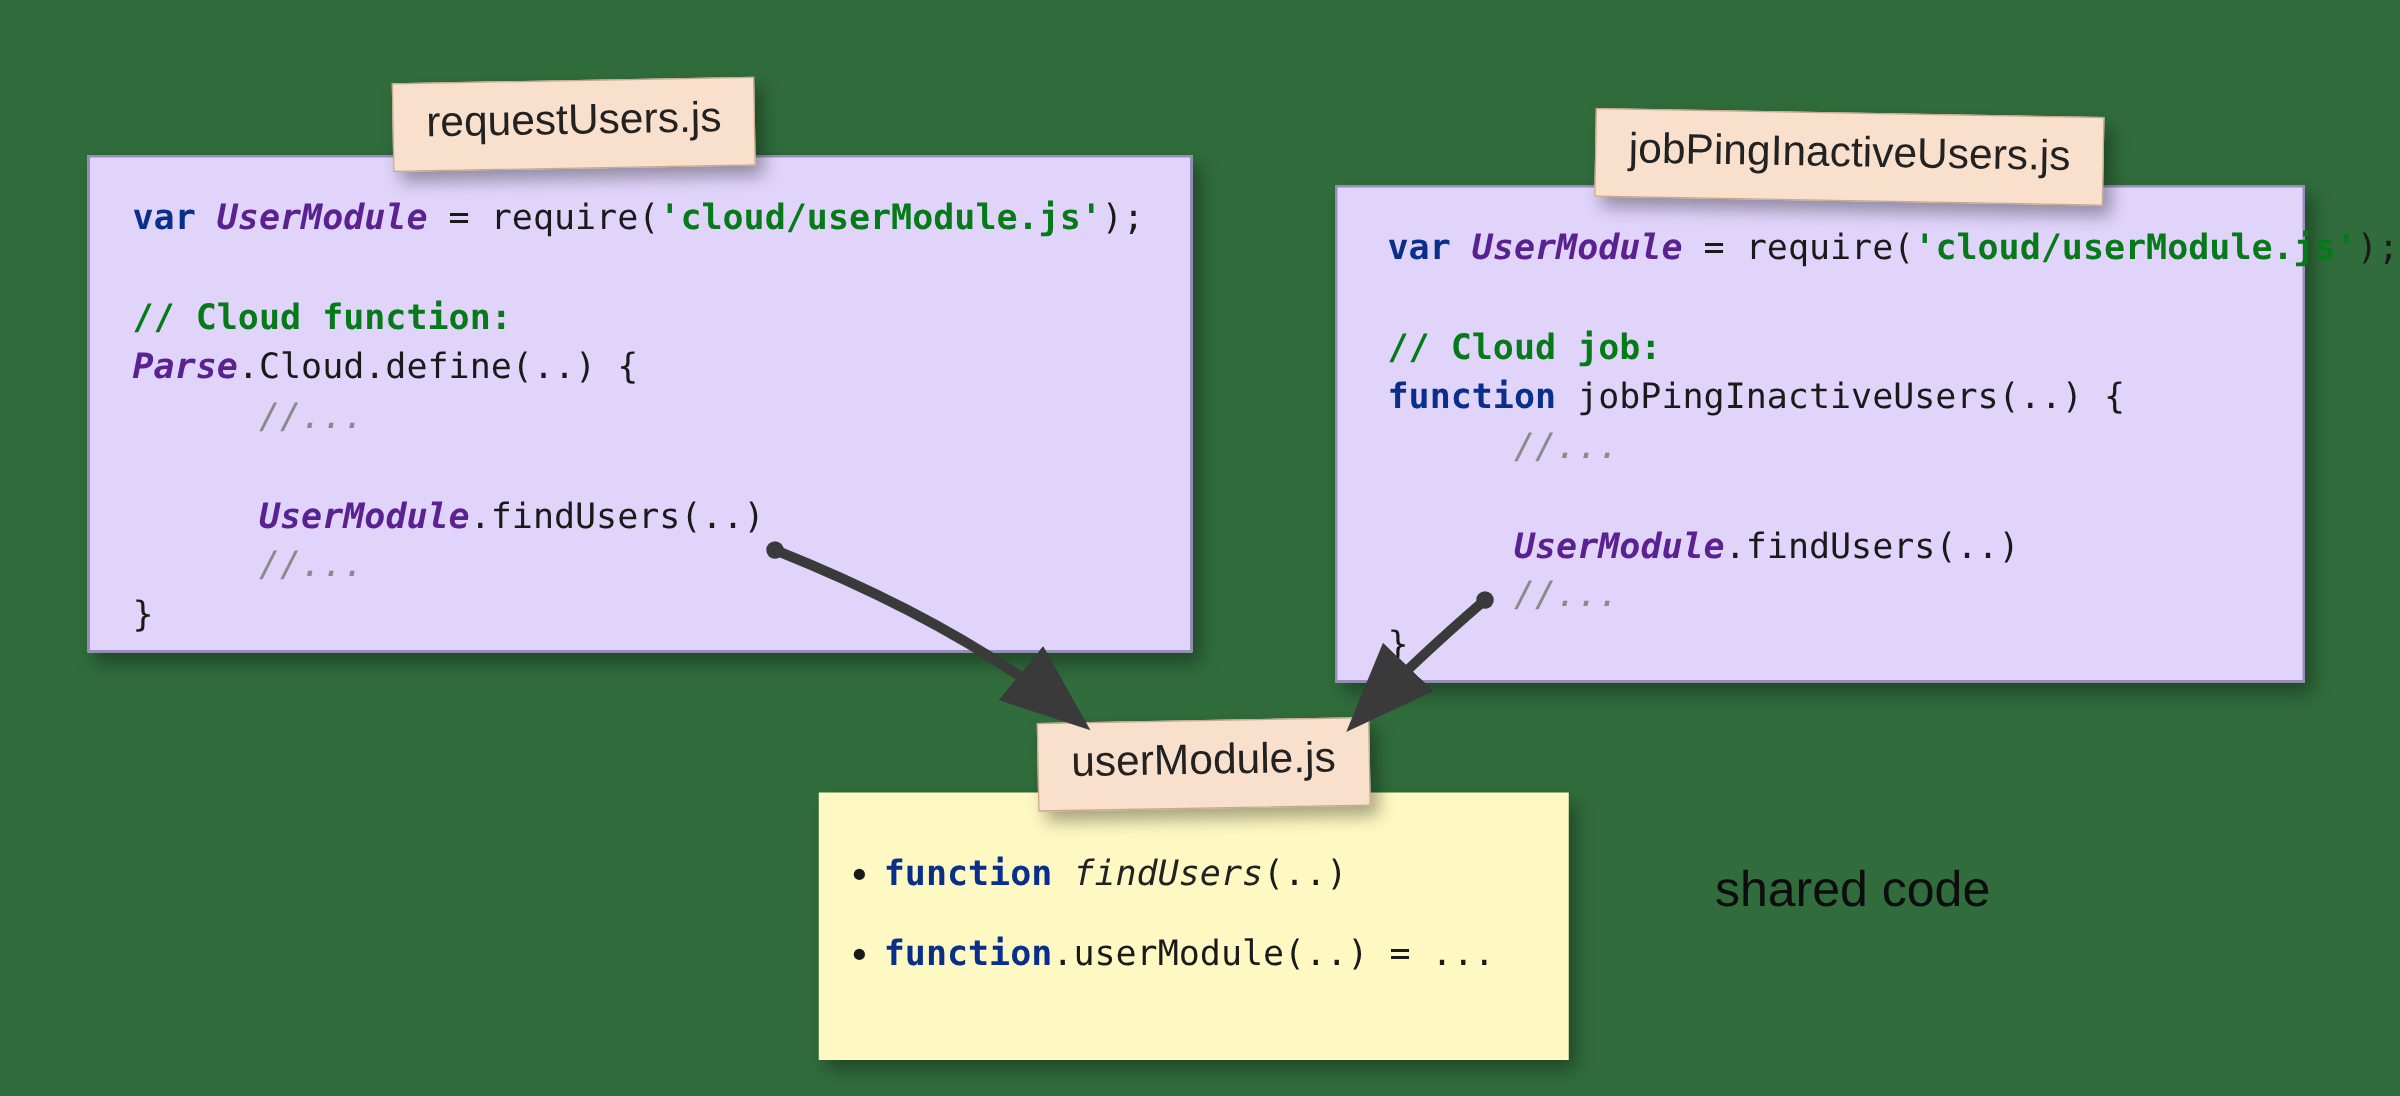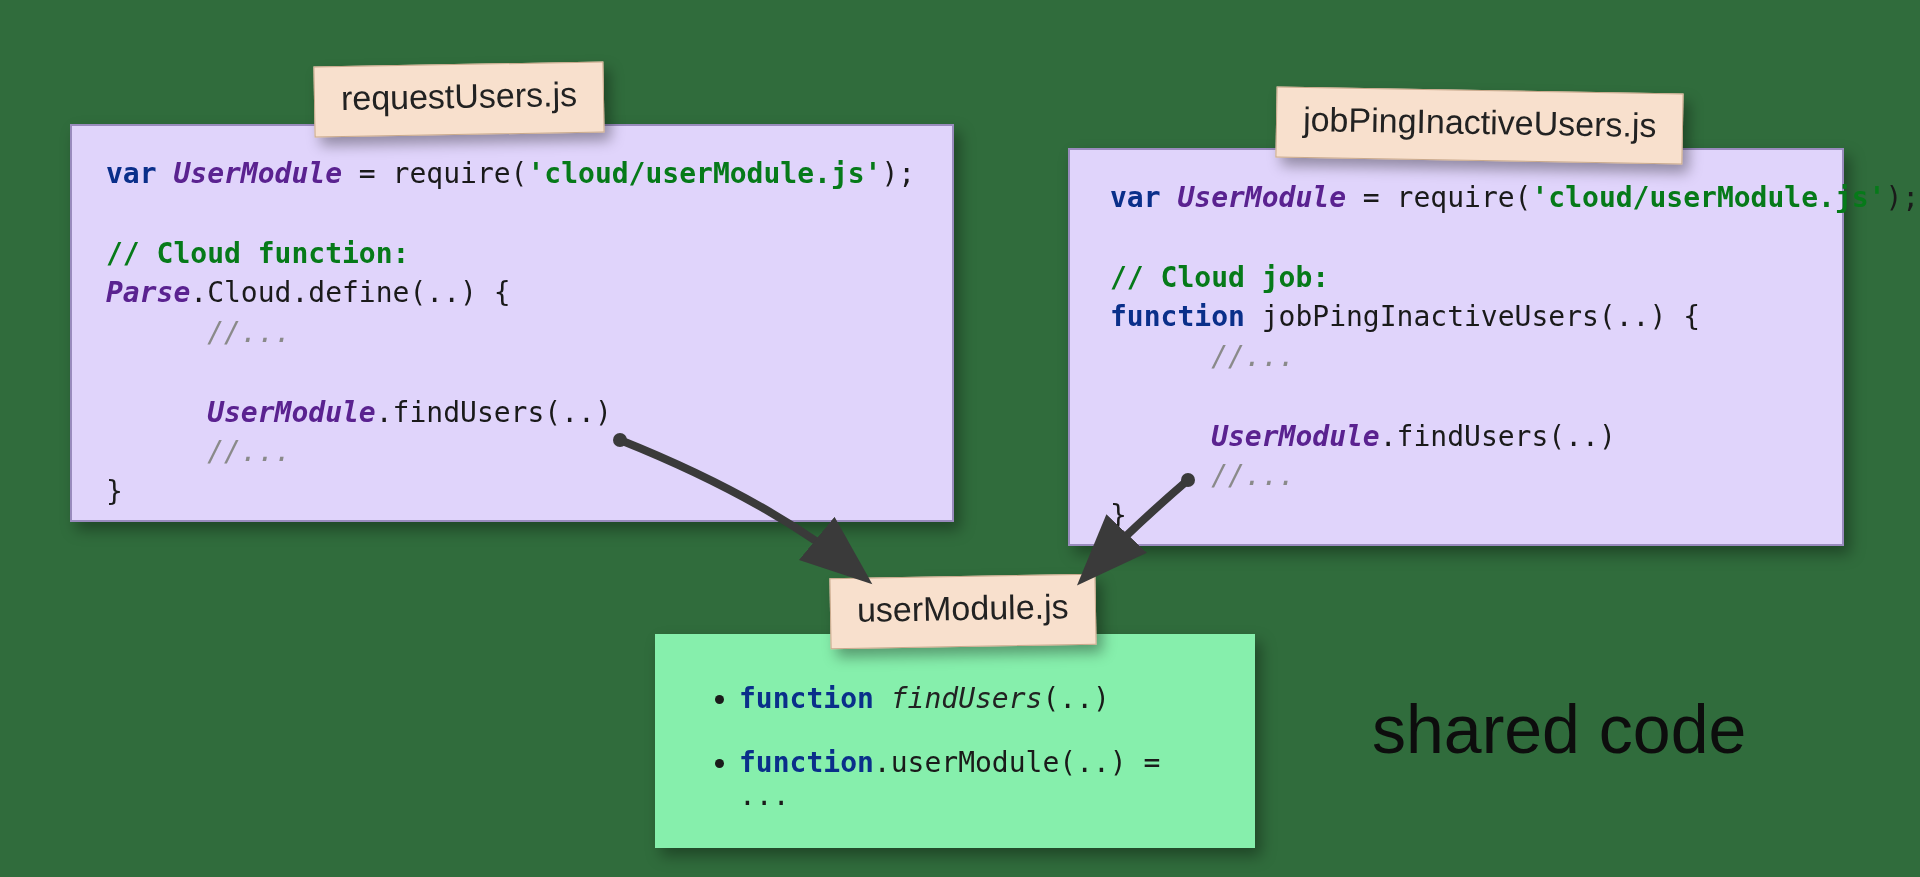--- a/index.html
+++ b/index.html
@@ -41,39 +41,39 @@
   .kw  { color: #0a2f8a; font-weight: bold; }        
   .cls { color: #5a2290; font-weight: bold; font-style: italic; } 
   .fnname { font-style: italic; color: #222; }       
   .fn  { color: #1a1a1a; }                            
   .str { color: #067a19; font-weight: bold; }        
   .cmt { color: #067a19; font-weight: bold; }        
   .cmtl{ color: #8a8a8a; font-style: italic; }       
   .punct{ color: #1a1a1a; }
   .sharedbox {
     position: absolute;
-    background: #86efac;
+    background: #fef9c3;
     border: 2px solid transparent;
     box-shadow: 6px 8px 14px rgba(0,0,0,.35);
-    padding: 46px 44px 42px 56px;
+    padding: 46px 44px 42px 24px;
   }
   .sharedbox ul {
     margin: 0; padding: 0 0 0 26px;
     list-style: disc;
   }
   .sharedbox li {
     font-family: "Menlo","Consolas",monospace;
     font-size: 28px;
     line-height: 1.2;
     margin-bottom: 30px;
     color: #1a1a1a;
   }
   .sharedlabel {
     position: absolute;
-    font-size: 68px;
+    font-size: 40px;
     color: #0d0d0d;
   }
   svg.arrows {
     position: absolute;
     left: 0; top: 0;
     width: 1920px; height: 877px;
     pointer-events: none;
   }
 </style>
 </head>

